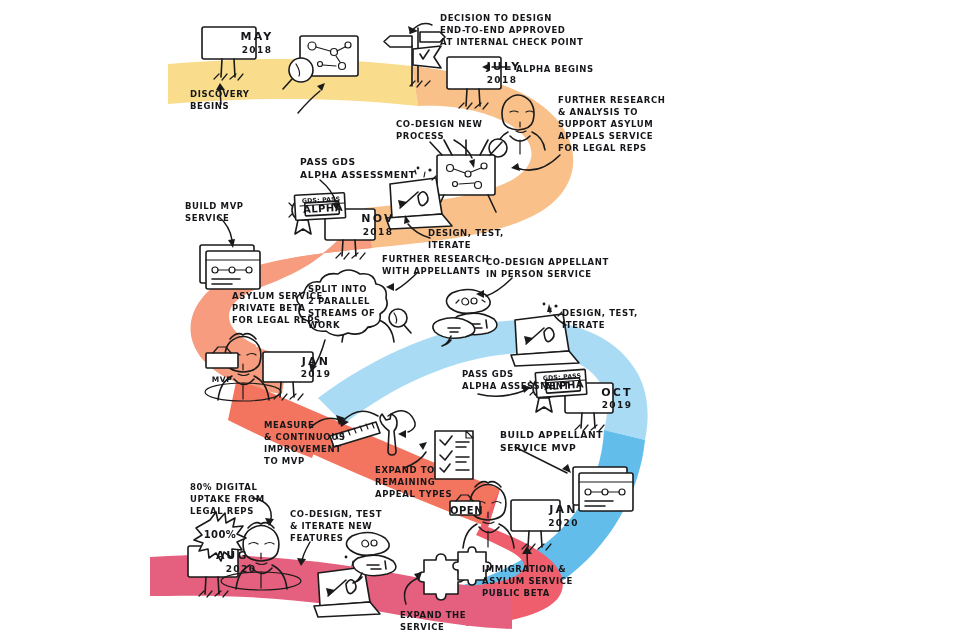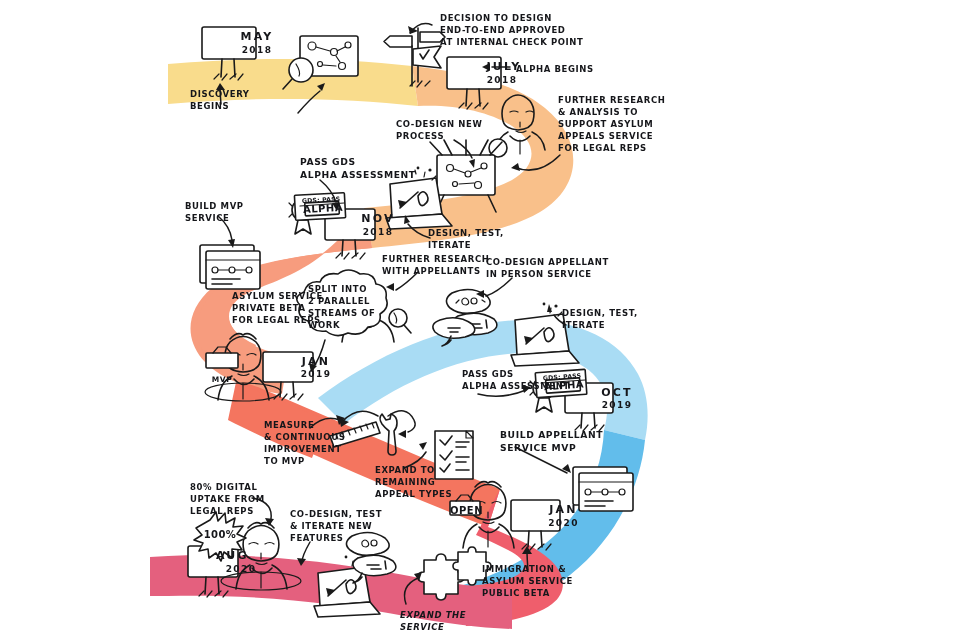--- a/index.html
+++ b/index.html
@@ -619,18 +619,18 @@
 LEGAL REPS</div>
 
   <div class="hand cap-s" style="left:290px; top:508px;">CO-DESIGN, TEST
 &amp; ITERATE NEW
 FEATURES</div>
 
   <div class="hand cap-s" style="left:482px; top:563px;">IMMIGRATION &amp;
 ASYLUM SERVICE
 PUBLIC BETA</div>
 
-  <div class="hand cap-s" style="left:400px; top:609px;font-style:italic;">EXPAND THE
+  <div class="hand cap-s" style="left:400px; top:609px;">EXPAND THE
 SERVICE</div>
 
   <div class="hand cap-s" style="left:312px; top:285px; line-height:1.5;"></div>
 
 </div>
 
 </body></html>

